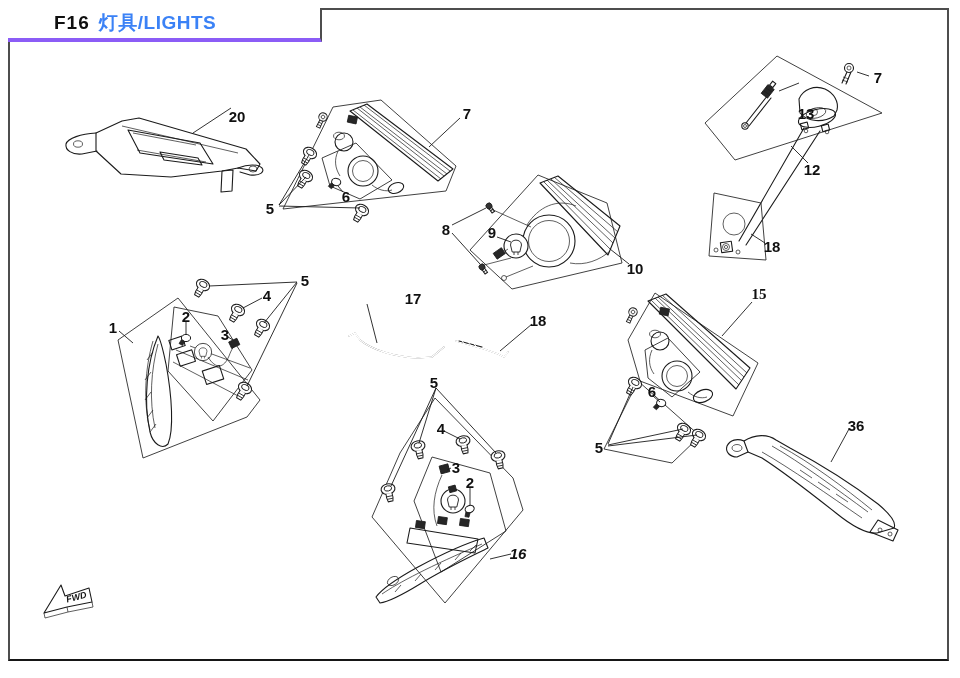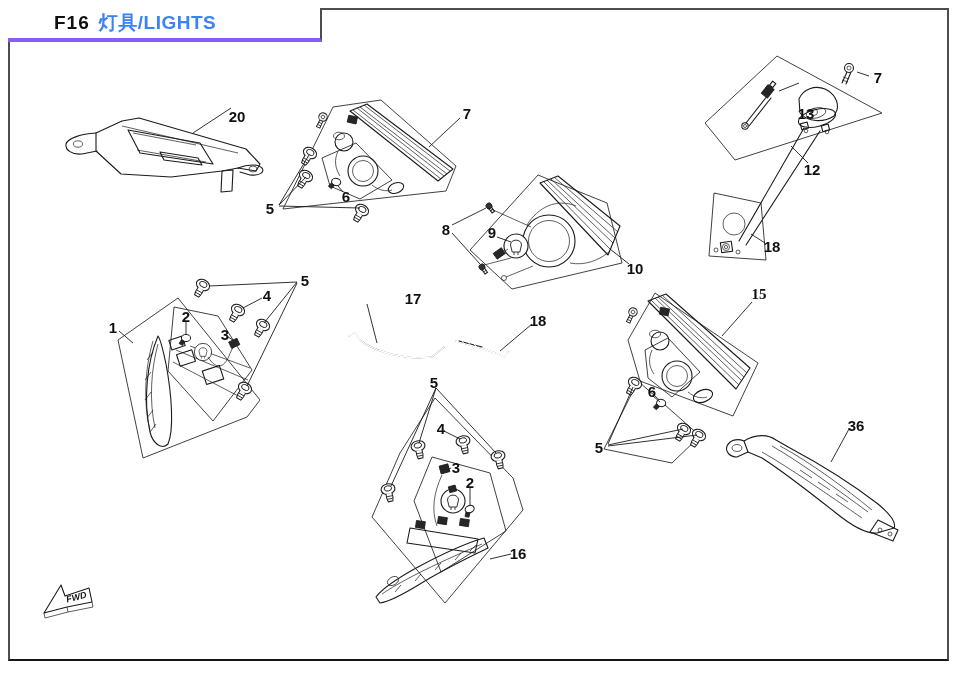--- a/index.html
+++ b/index.html
@@ -294,15 +294,15 @@
     <div class="callout" style="left: 305px; top: 280px;">5</div>
     <div class="callout" style="left: 365px; top: 298px; margin-left: 48px;">17</div>
     <div class="callout" style="left: 538px; top: 320px;">18</div>
     <div class="callout" style="left: 759px; top: 294px; font-family: Liberation Serif, serif;">15</div>
     <div class="callout" style="left: 652px; top: 391px;">6</div>
     <div class="callout" style="left: 599px; top: 447px;">5</div>
     <div class="callout" style="left: 434px; top: 382px;">5</div>
     <div class="callout" style="left: 441px; top: 428px;">4</div>
     <div class="callout" style="left: 456px; top: 467px;">3</div>
     <div class="callout" style="left: 470px; top: 482px;">2</div>
-    <div class="callout" style="left: 518px; top: 553px;">16</div>
+    <div class="callout" style="left: 518px; top: 553px; font-style: italic;">16</div>
     <div class="callout" style="left: 856px; top: 425px;">36</div>
   </div>
 
 </body></html>

